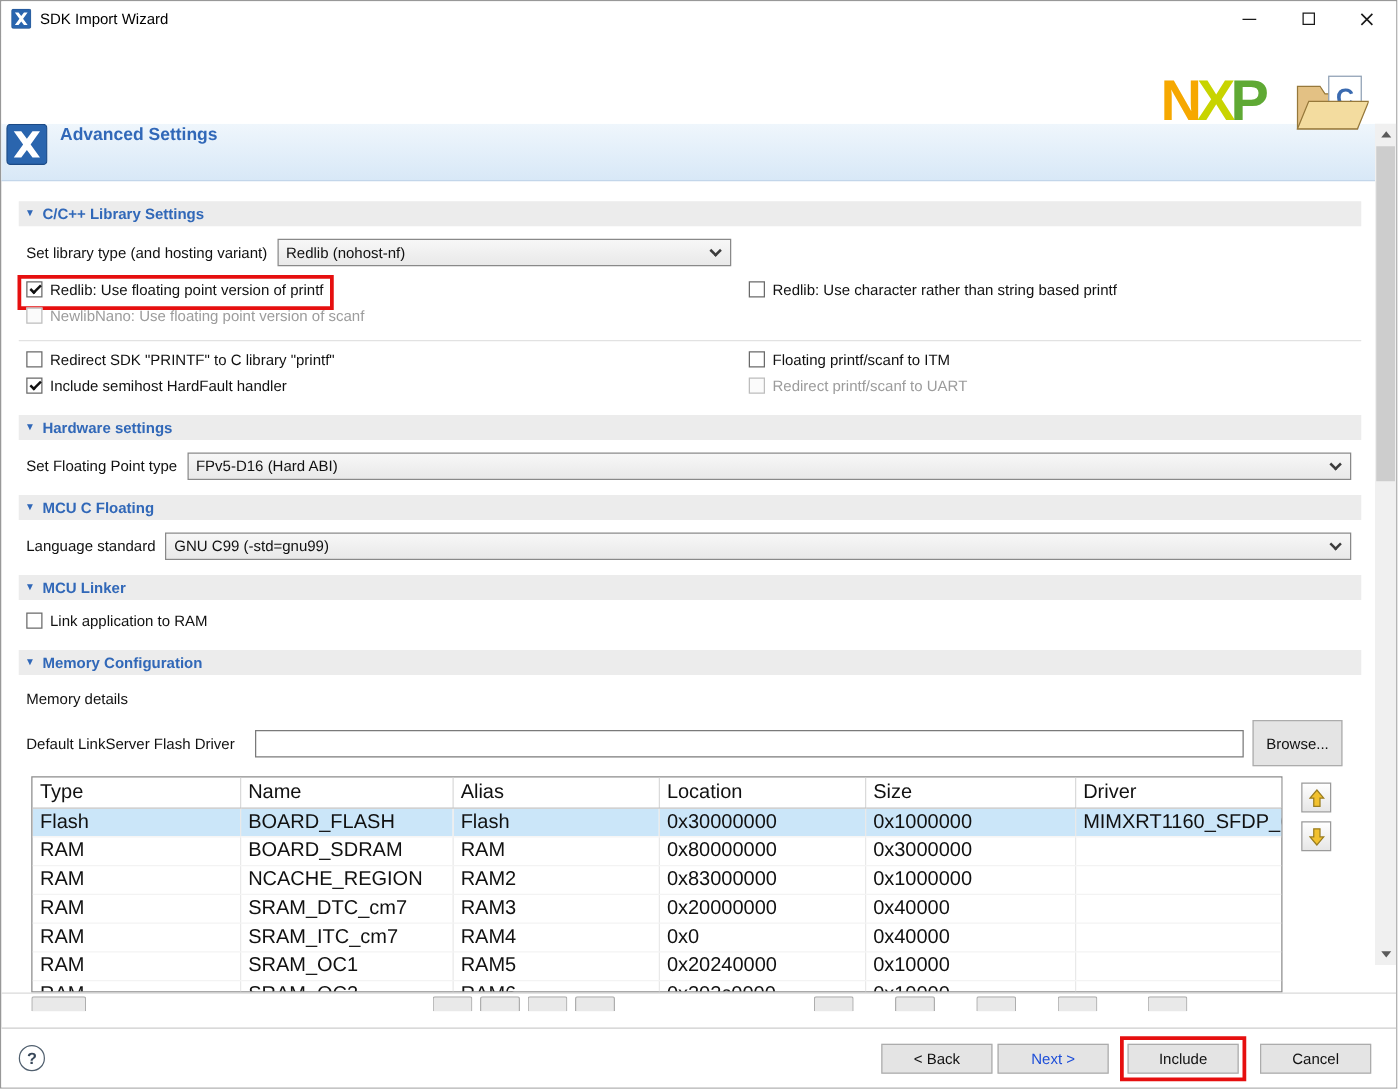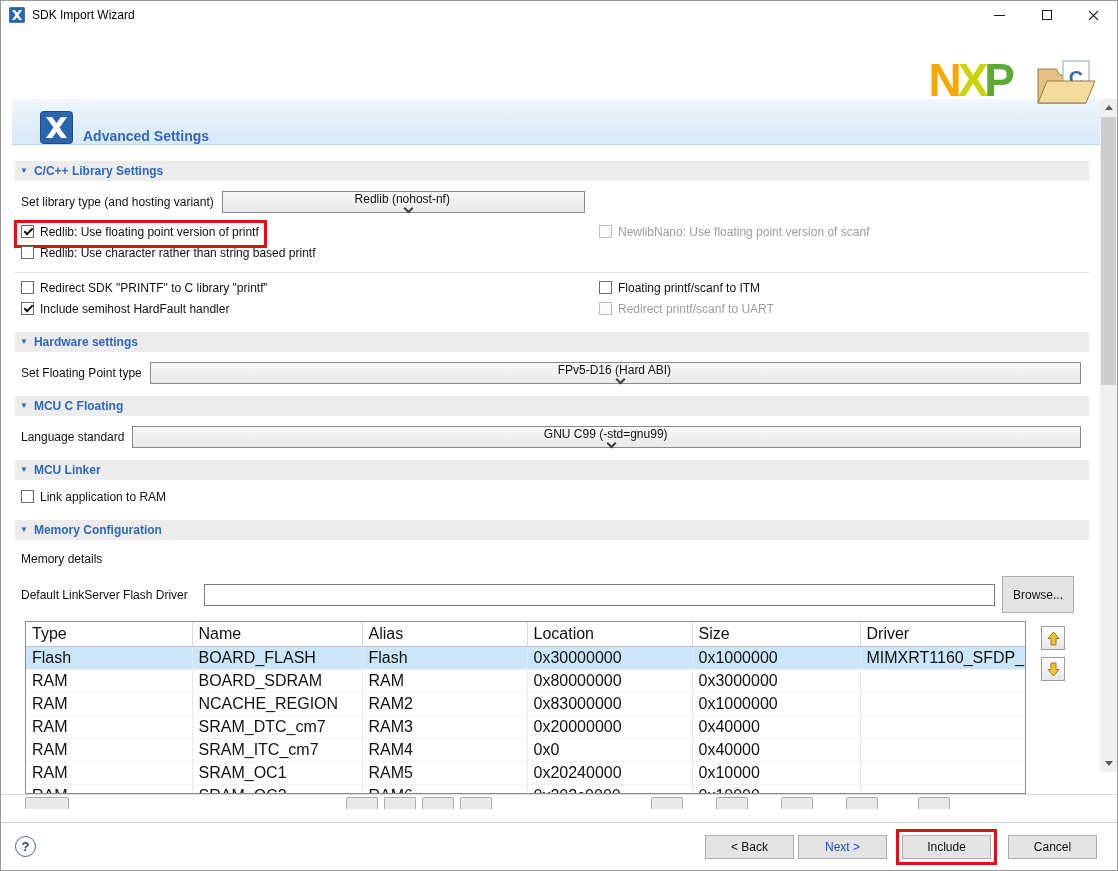--- a/index.html
+++ b/index.html
@@ -16,33 +16,33 @@
 
   
   .logo-strip { height:70px; position:relative; background:#fff; }
   .nxp-logo { position:absolute; right:106px; top:28px; font-size:46px; font-weight:bold; letter-spacing:-4px; line-height:1; display:flex; }
   .nxp-n { color:var(--c-nxp-n,#f6a800); }
   .nxp-x { color:var(--c-nxp-x,#c8d400); }
   .nxp-p { color:var(--c-nxp-p,#5fa934); }
   .folder-icon { position:absolute; right:22px; top:30px; }
 
   
-  .banner { height:46px; background:linear-gradient(180deg,#eff6fc,#d8e8f7); border-bottom:1px solid #c3d6ea; display:flex; align-items:flex-end; padding-left:28px; gap:10px;margin-left:11px; }
+  .banner { height:46px; background:linear-gradient(180deg,#eff6fc,#d8e8f7); border-bottom:1px solid #c3d6ea; display:flex; align-items:flex-start; padding-left:4px; gap:10px; }
   .banner-title { font-size:14px; font-weight:bold; color:var(--c-section-title,#3168b8); }
 
   
   .content { padding:8px 0 0 14px; width:1102px; }
   .section-header { width:1074px; height:20px; margin-top:12px; background:#ececec; display:flex; align-items:center; gap:6px; padding-left:5px; }
   .section-header.first { margin-top:8px; }
   .twisty { font-size:8px; color:var(--c-section-title,#3168b8); line-height:1; }
   .section-title { font-size:12px; font-weight:bold; color:var(--c-section-title,#3168b8); }
 
   .form-row { display:flex; align-items:center; margin:10px 0 0 6px; width:1068px; }
   .fl-label { margin-right:8px; white-space:nowrap; }
-  .combo { height:22px; border:1px solid #898989; background:linear-gradient(#f7f7f7,#e9e9e9); display:flex; align-items:center; justify-content:space-between; padding:0 8px 0 6px;flex-direction:column; }
+  .combo { height:22px; border:1px solid #898989; background:linear-gradient(#f7f7f7,#e9e9e9); display:flex; align-items:center; justify-content:space-between; padding:0 8px 0 6px; }
   .combo .cval { white-space:nowrap; overflow:hidden; }
   .chev { width:7px; height:7px; border-right:2px solid #3c3c3c; border-bottom:2px solid #3c3c3c; transform:rotate(45deg); margin:-3px 0 0 12px; flex:none; }
   .combo.w1 { width:363px; }
   .combo.grow { flex:1; margin-right:8px; }
 
   .cb-grid { display:grid; grid-template-columns:578px 490px; margin:12px 0 0 6px; row-gap:3px; }
   .cb { display:inline-flex; align-items:flex-start; gap:6px; height:18px; width:max-content; }
   .cb .box { width:13px; height:13px; border:1px solid #6a6a6a; background:#fff; position:relative; flex:none; }
   .cb.checked .box::after { content:""; position:absolute; left:2px; top:2px; width:7px; height:3px; border-left:2px solid #111; border-bottom:2px solid #111; transform:rotate(-45deg); }
   .cb.disabled .box { border-color:#bdbdbd; background:#fbfbfb; }
@@ -158,27 +158,27 @@
       </div>
     </div>
 
     <div class="cb-grid">
       <span class="red-annotation cb-annotation">
         <label class="cb checked">
           <span class="box"></span>
           <span class="cb-label">Redlib: Use floating point version of printf</span>
         </label>
       </span>
+      <label class="cb">
+        <span class="box"></span>
+        <span class="cb-label">Redlib: Use character rather than string based printf</span>
+      </label>
       <label class="cb disabled">
         <span class="box"></span>
         <span class="cb-label">NewlibNano: Use floating point version of scanf</span>
-      </label>
-      <label class="cb">
-        <span class="box"></span>
-        <span class="cb-label">Redlib: Use character rather than string based printf</span>
       </label>
       <div class="cb-sep"></div>
       <label class="cb">
         <span class="box"></span>
         <span class="cb-label">Redirect SDK "PRINTF" to C library "printf"</span>
       </label>
       <label class="cb">
         <span class="box"></span>
         <span class="cb-label">Floating printf/scanf to ITM</span>
       </label>

